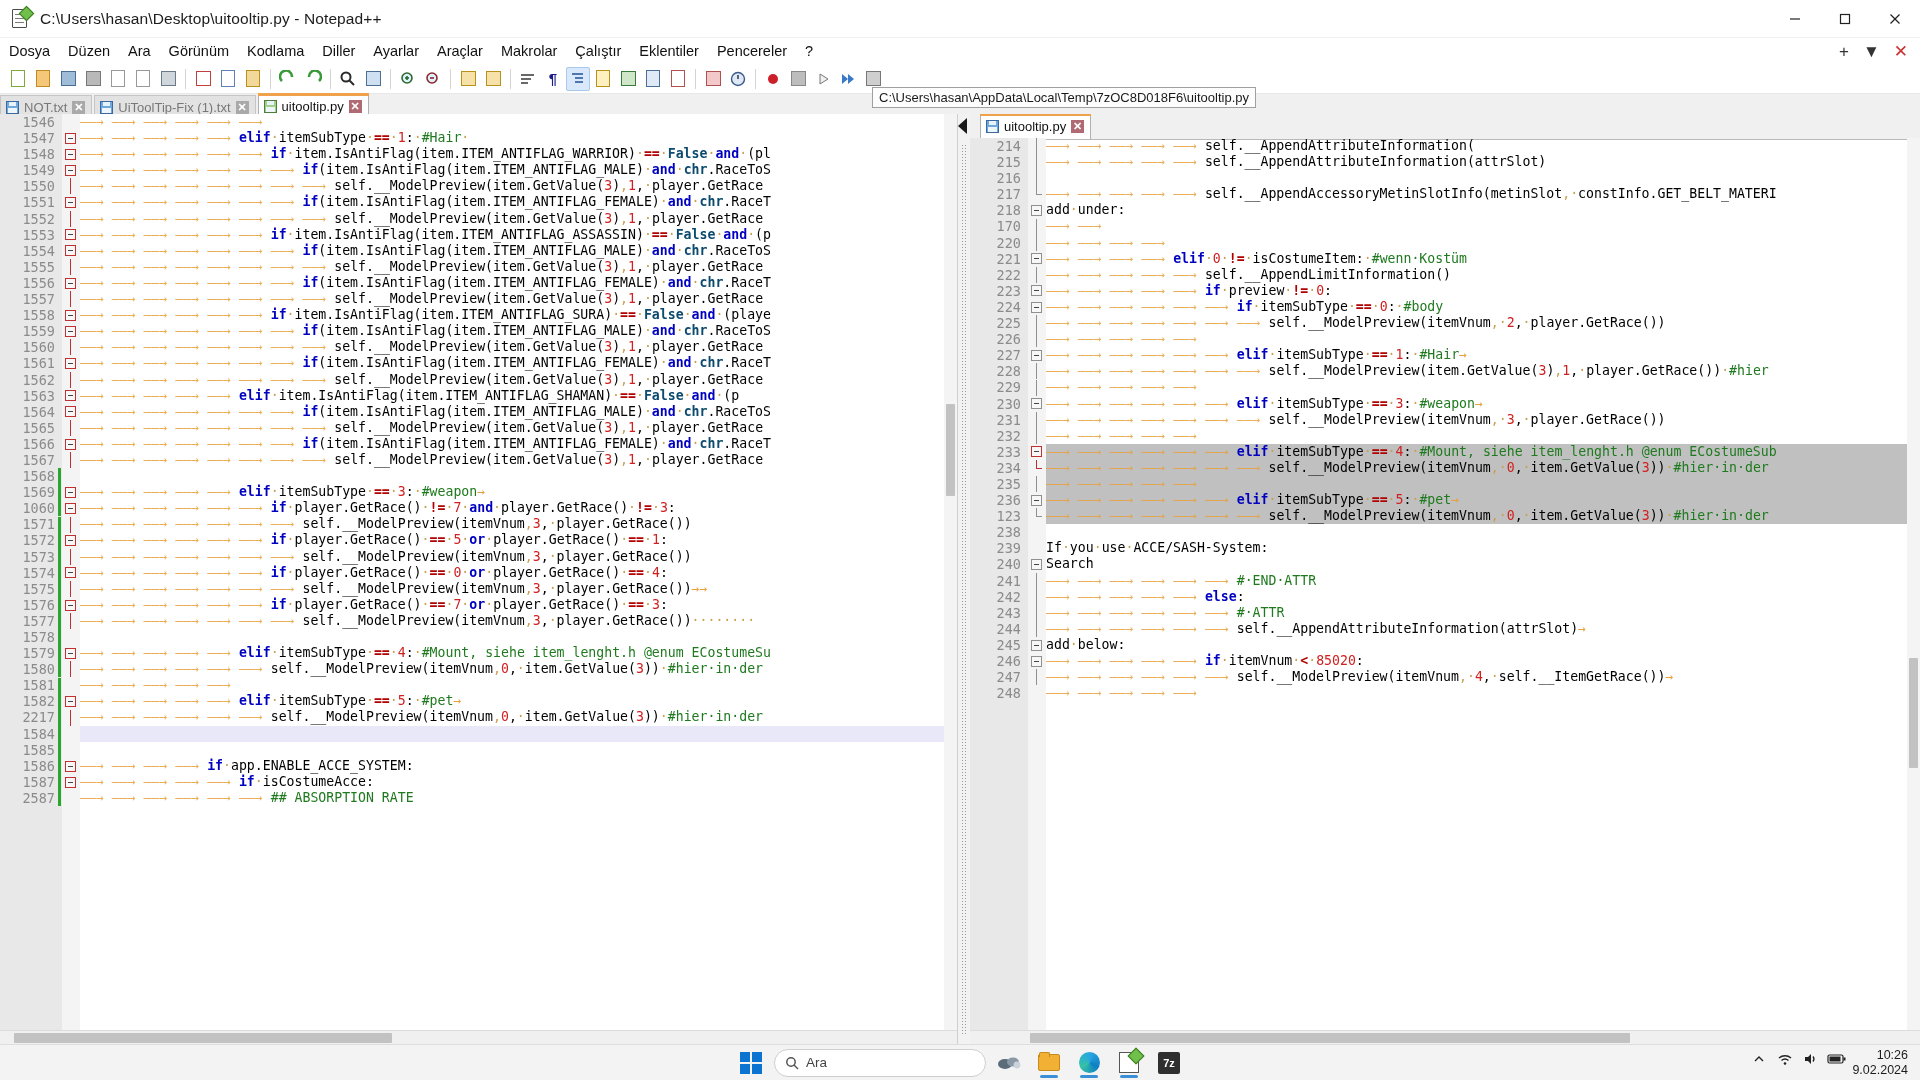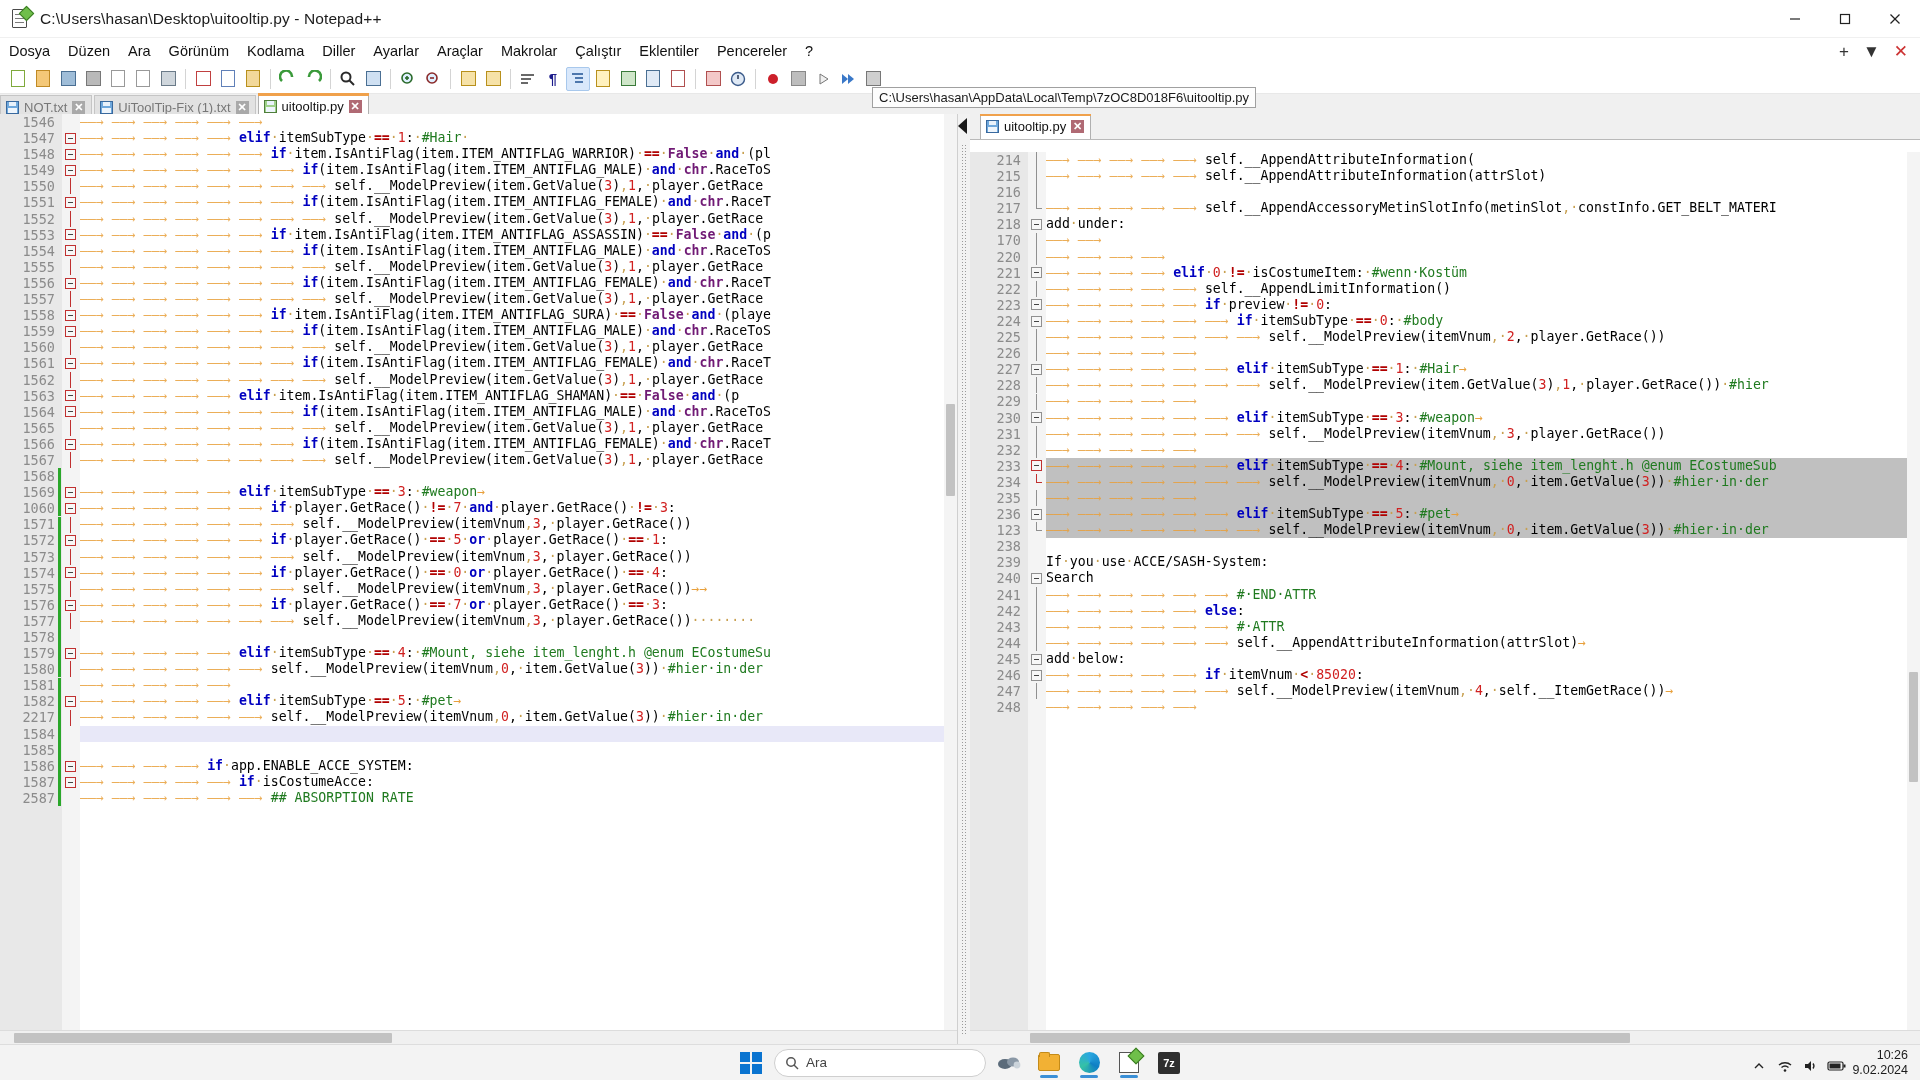--- a/index.html
+++ b/index.html
@@ -110,21 +110,21 @@
   }
   .pane-right { flex:1; }
 
   .pane-tabbar {
     height: 26px; background:#f0f0f0; display:flex; align-items:flex-end;
     border-bottom:1px solid #b9b9b9; padding-left:10px;
   }
 
   .codearea { position:absolute; left:0; right:0; top:0; bottom:0; overflow:hidden;
               font-family:"DejaVu Sans Mono", monospace; }
-  .pane-right .codearea { top:38px; }
+  .pane-right .codearea { top:24px; }
 
   .gutter {
     position:absolute; left:0; top:0; bottom:0; width:62px;
     background:#e8e8e8; color:#8b8b8b; font-size:13.5px; text-align:right;
   }
   .pane-right .gutter { width:58px; }
   .gutter .ln { height:16.1px; line-height:16.1px; padding-right:7px; }
 
   .foldcol { position:absolute; top:0; bottom:0; width:18px; background:#f4f4f4; }
   .pane-left .foldcol { left:62px; }
@@ -135,21 +135,21 @@
 
   .codetext {
     position:absolute; top:0; bottom:0; right:0; overflow:hidden;
     font-size:13.2px; line-height:16.1px; white-space:pre; color:#000;
   }
   .pane-left .codetext { left:80px; }
   .pane-right .codetext { left:76px; }
   .cline { height:16.1px; line-height:16.1px; white-space:pre; position:relative; }
 
   .k   { color:#0000c0; font-weight:bold; }        
-  .kb  { color:#701a75; font-weight:bold; }        
+  .kb  { color:#0c4a6e; font-weight:bold; }        
   .num { color:#d02020; }                           
   .op  { color:#b00000; font-weight:bold; }         
   .cm  { color:#1f7a1f; }                           
   .dot { color:#c8a050; }                           
   .arw { color:#e8a03c; }                           
   .sel { background:#c0c0c0; }
 
   
   .fold-box {
     position:absolute; left:3px; width:11px; height:11px;
@@ -217,21 +217,21 @@
   }
   .folder-ico { width:22px;height:17px; background:#f2b134; border:1px solid #c48b18; border-radius:2px; position:relative; }
   .folder-ico::before { content:""; position:absolute; left:0;top:-3px;width:9px;height:4px;background:#f2b134;border:1px solid #c48b18;border-bottom:none;border-radius:2px 2px 0 0; }
   .edge-ico { width:21px;height:21px;border-radius:50%; background:conic-gradient(#2aa7e0,#0f7fc4,#35c1a6,#2aa7e0); }
   .npp-ico { width:20px;height:21px; background:#fff; border:1.5px solid #555; position:relative; }
   .npp-ico::after { content:""; position:absolute; right:-4px; top:-3px; width:10px;height:10px;background:#6fbf4a;transform:rotate(45deg);border:1px solid #3a7a22; }
   .sevenzip {
     width:22px;height:22px;background:#2f2f2f;color:#fff;font-size:11px;font-weight:bold;
     display:flex;align-items:center;justify-content:center;border-radius:2px;
   }
-  .tb-right { margin-left:auto; display:flex; align-items:flex-end; gap:4px; padding-right:12px; font-size:12.5px; color:#1c1c1c; }
+  .tb-right { margin-left:auto; display:flex; align-items:flex-start; gap:4px; padding-right:12px; font-size:12.5px; color:#1c1c1c; }
   .clock { text-align:right; line-height:1.15; font-size:12.5px; }
   .tray-ico { width:22px;height:22px; display:flex;align-items:center;justify-content:center; }
 </style>
 </head>
 <body>
 
 <div id="app">
 
   <div class="titlebar">
     <div class="app-icon">

